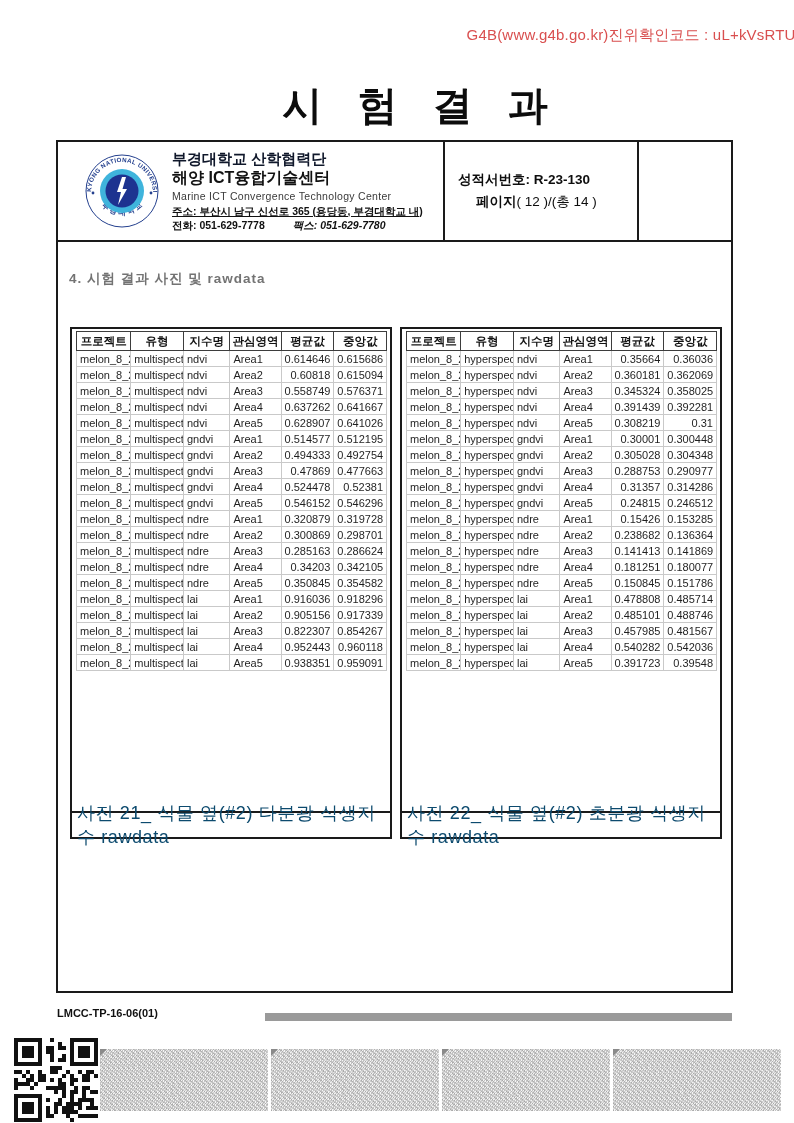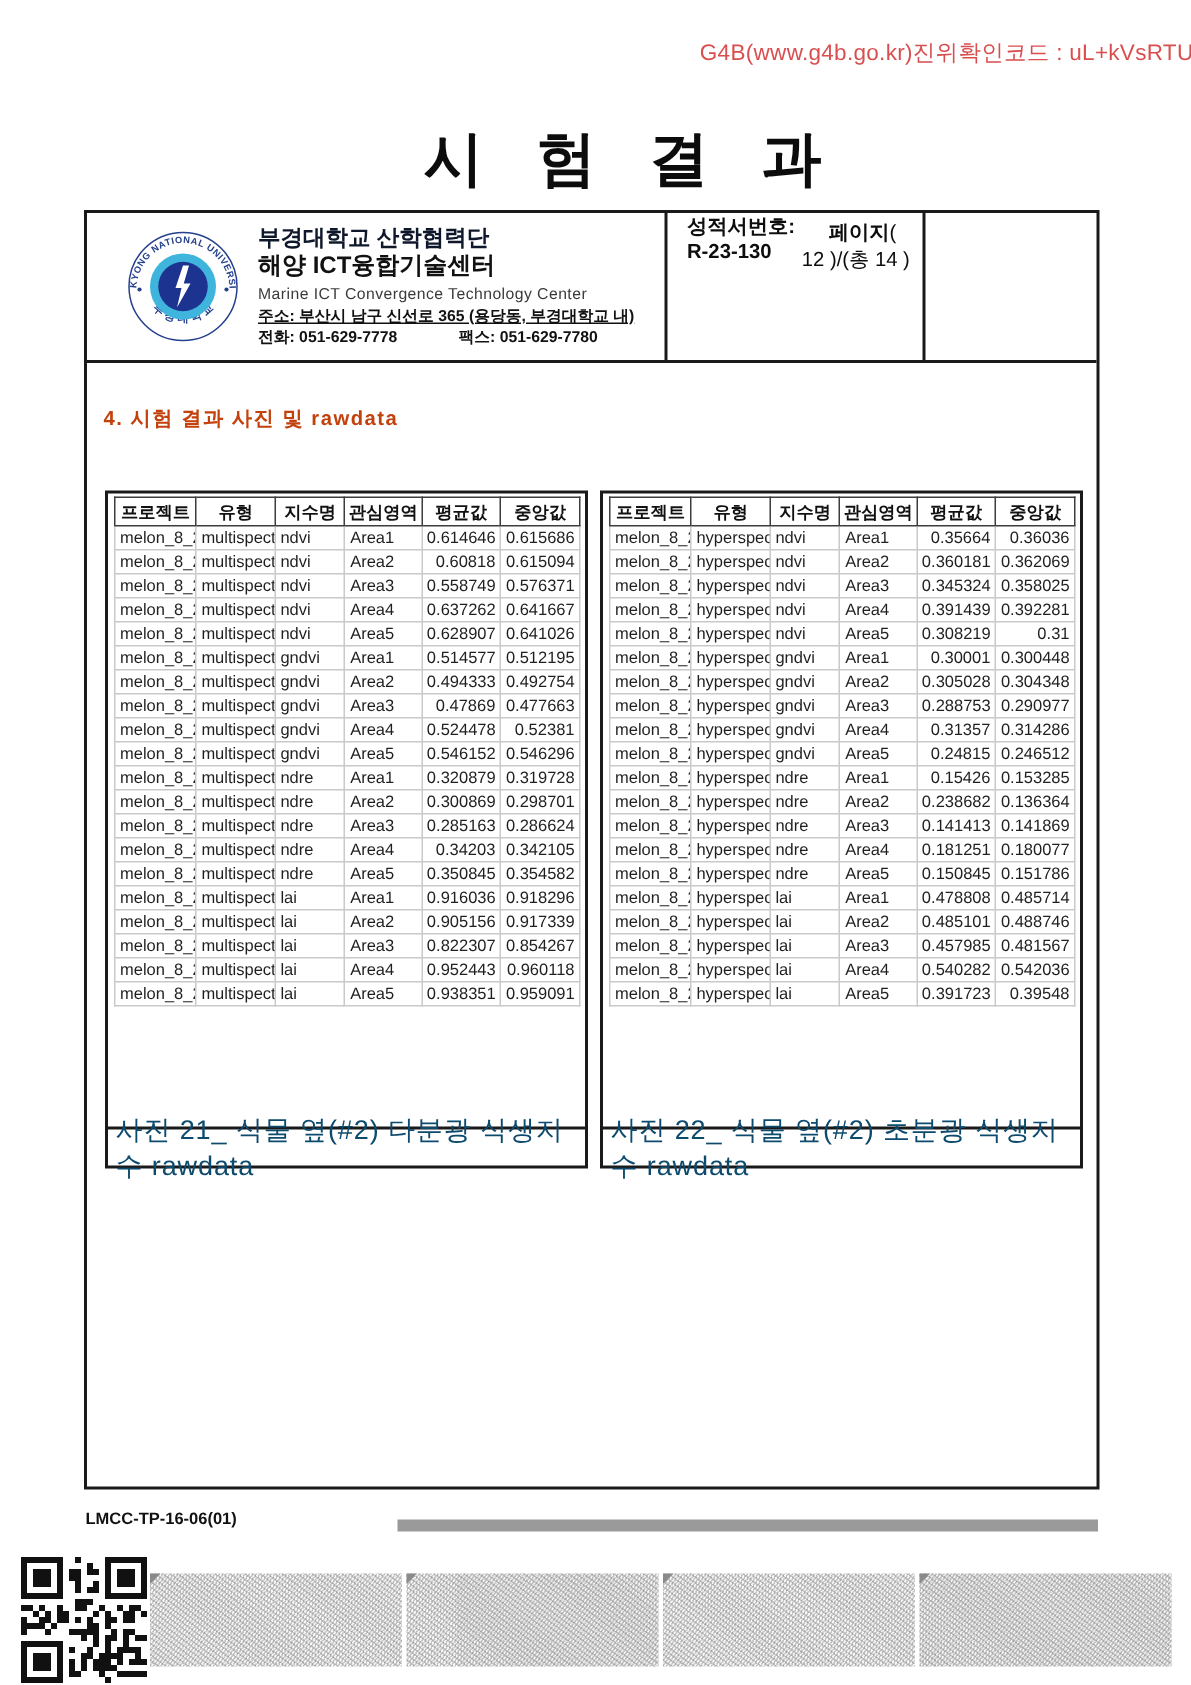--- a/index.html
+++ b/index.html
@@ -16,41 +16,41 @@
 
   
   .main-box{position:absolute;left:56px;top:140px;width:677px;height:853px;
     border:2px solid #1a1a1a;box-sizing:border-box;background:#fff;}
 
   
   .header-band{position:absolute;left:0;top:0;width:100%;height:100px;
     border-bottom:2px solid #1a1a1a;box-sizing:border-box;display:flex;}
   .cell-org{width:387px;box-sizing:border-box;border-right:2px solid #1a1a1a;
     display:flex;align-items:center;padding-left:26px;}
-  .cell-report{width:172px;box-sizing:border-box;border-right:2px solid #1a1a1a;
-    display:flex;flex-direction:row;justify-content:center;padding-left:13px;}
+  .cell-report{width:194px;box-sizing:border-box;border-right:2px solid #1a1a1a;
+    display:flex;flex-direction:column;justify-content:center;padding-left:13px;}
   .cell-empty{flex:1;}
 
   .org-text{margin-left:12px;line-height:1.22;}
   .org-line1{font-size:15px;font-weight:800;color:#0f172a;}
   .org-line2{font-size:16px;font-weight:800;color:#111;}
   .org-en{font-size:10.5px;color:#3a3a3a;margin-top:2px;letter-spacing:0.3px;}
   .org-addr{font-size:10.5px;font-weight:700;color:#111;margin-top:2px;text-decoration:underline;}
   .org-phone{font-size:10.5px;font-weight:700;color:#111;margin-top:2px;}
-  .org-phone .fax{margin-left:38px;}
+  .org-phone .fax{margin-left:25px;font-style:italic;}
 
   .report-line{font-size:13.5px;font-weight:800;color:#0d0d0d;}
   .page-line{font-size:13.5px;color:#0d0d0d;margin-top:4px;}
   .page-line .lbl{font-weight:800;margin-left:18px;}
 
   
-  .section-title{position:absolute;left:11px;top:128px;font-size:13.5px;font-weight:800;color:#c2410c;letter-spacing:1px;}
-
-  
-  .figure-box{position:absolute;top:185px;width:322px;height:452px;
+  .section-title{position:absolute;left:11px;top:128px;font-size:13.5px;font-weight:800;color:#737373;letter-spacing:1px;}
+
+  
+  .figure-box{position:absolute;top:185px;width:322px;height:512px;
     border:2px solid #1a1a1a;box-sizing:border-box;background:#fff;}
   .figure-box.left{left:12px;}
   .figure-box.right{left:342px;}
   .figure-caption{position:absolute;left:0;bottom:0;width:100%;height:26px;
     border-top:2px solid #1a1a1a;box-sizing:border-box;
     font-size:18px;color:#0c4a6e;letter-spacing:0.6px;
     display:flex;align-items:center;padding-left:5px;}
 
   
   table.xl{border-collapse:collapse;table-layout:fixed;width:calc(100% - 7px);

